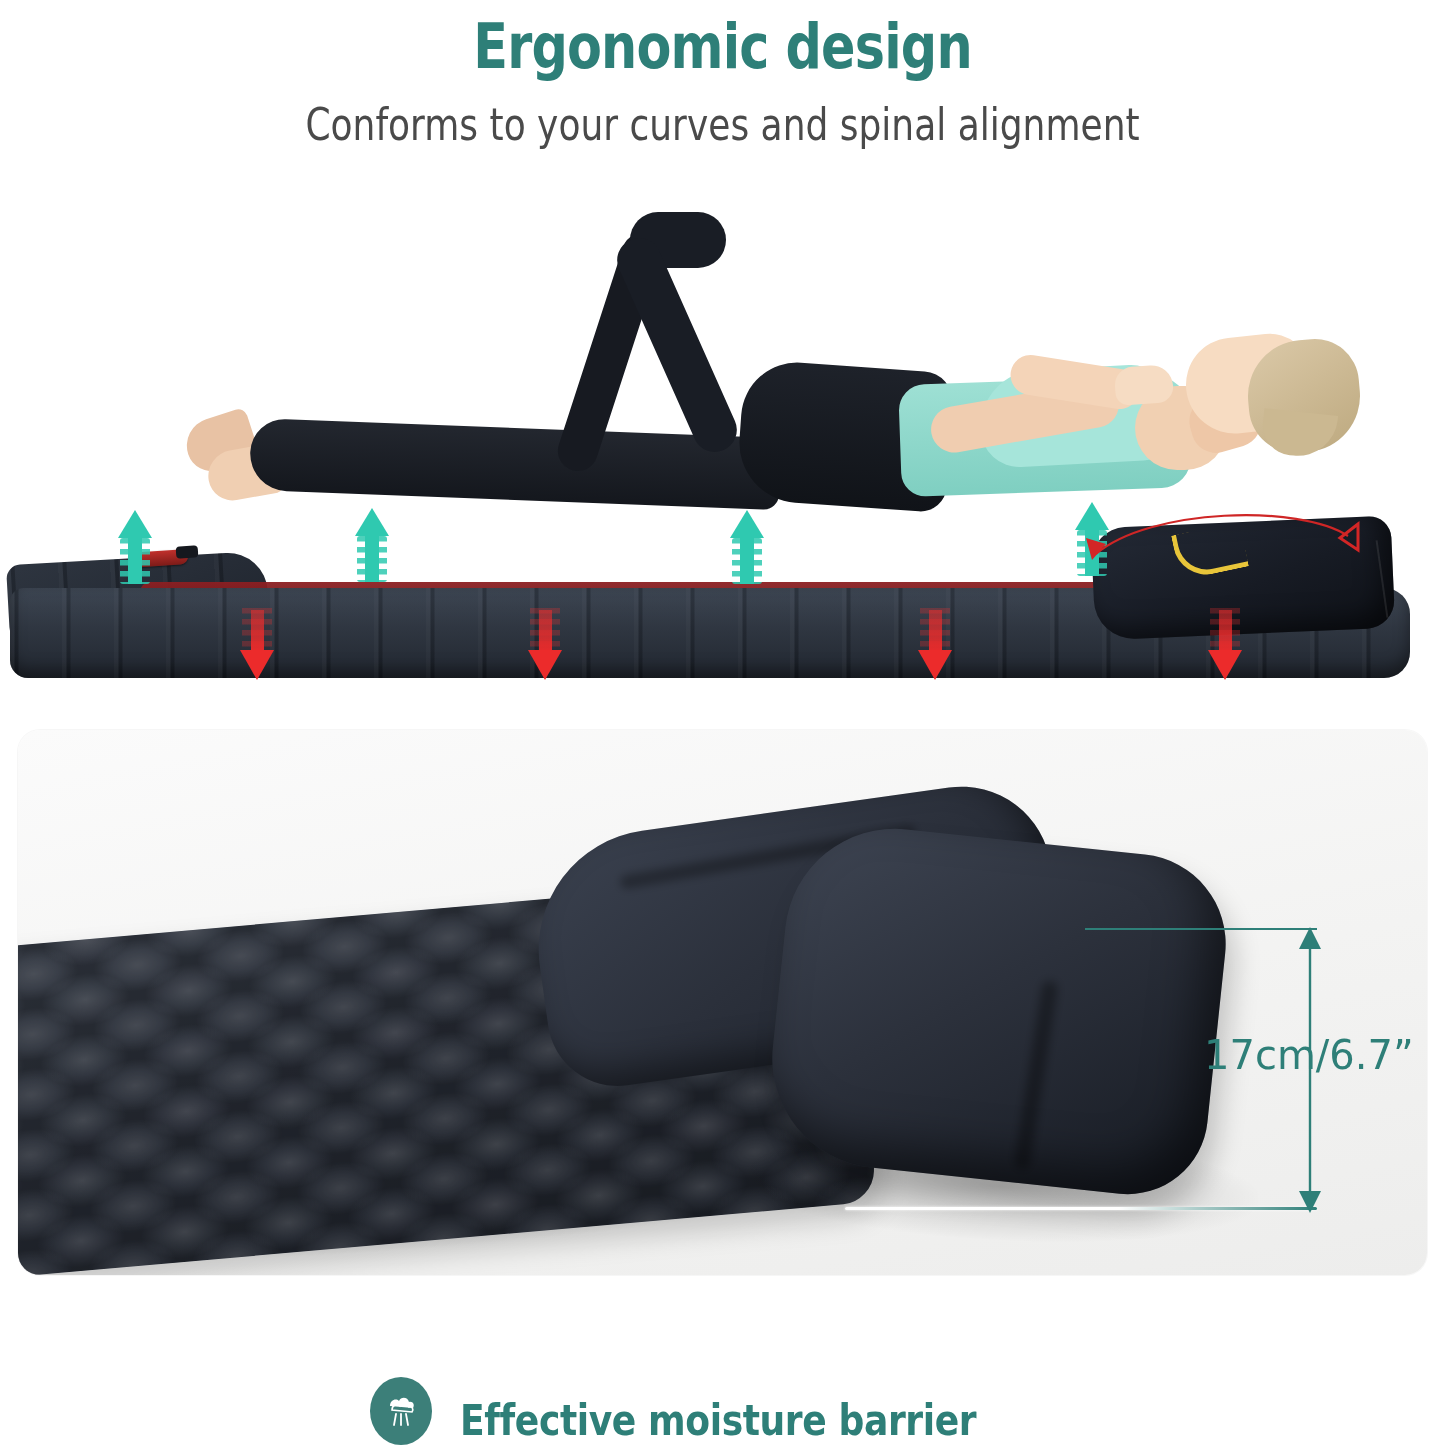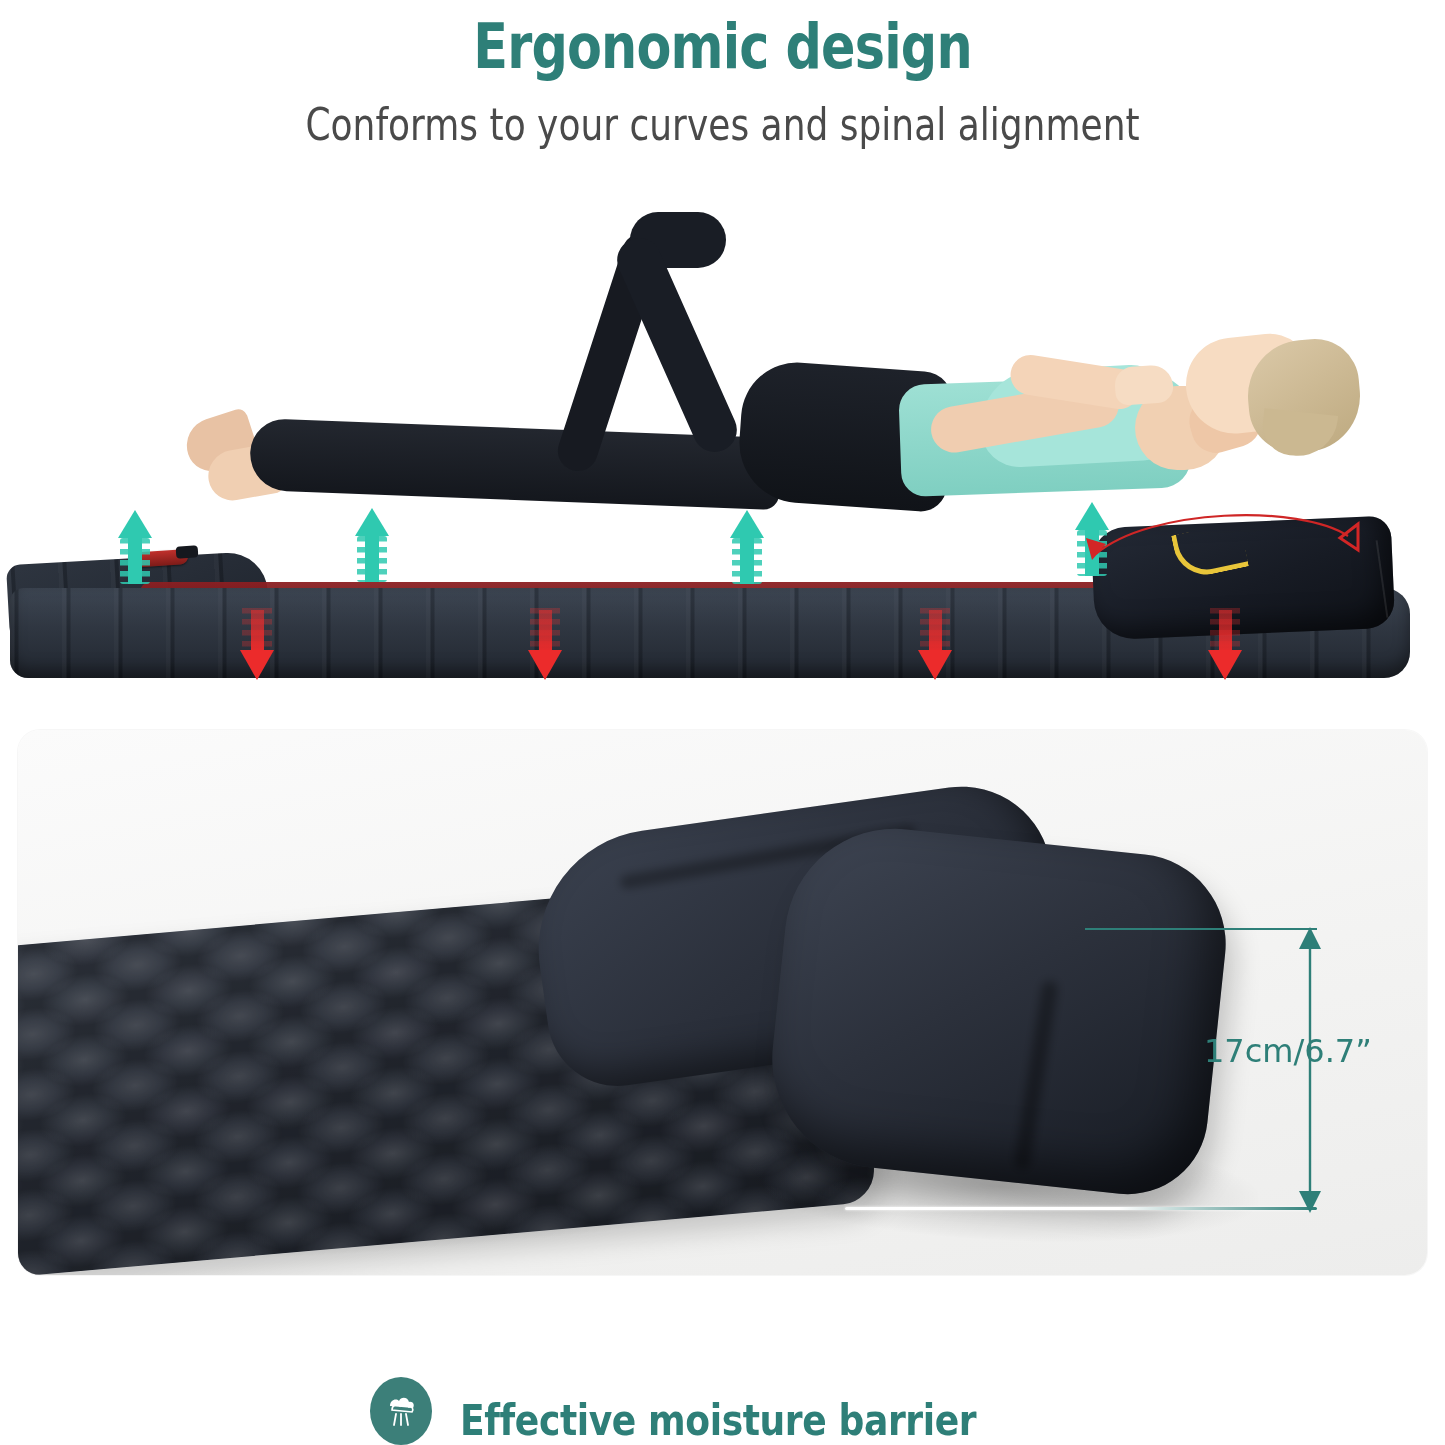--- a/index.html
+++ b/index.html
@@ -440,21 +440,21 @@
     background: linear-gradient(90deg, #ffffff 0%, #ffffff 58%, #2e7f78 100%);
     border-radius: 2px;
     box-shadow: 0 0 3px rgba(255,255,255,.9);
   }
   .dim-arrow-svg { position: absolute; left: 1290px; top: 925px; }
 
   .dim-label {
     position: absolute;
     left: 1204px; top: 1032px;
     font-family: "DejaVu Sans", sans-serif;
-    font-size: 32px;
+    font-size: 40px;
     color: #2e7f78;
     letter-spacing: 0px;
     white-space: nowrap;
     text-align: right;
   }
 
   
   .caption-row {
     position: absolute;
     left: 0; top: 1355px;

